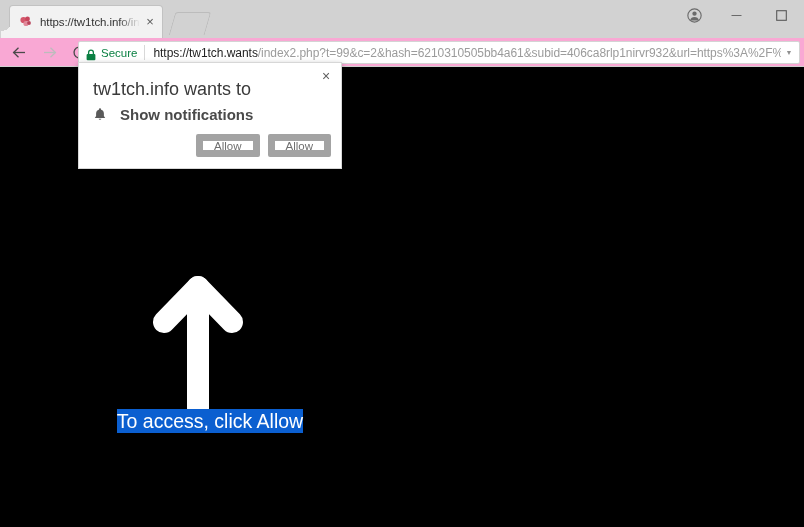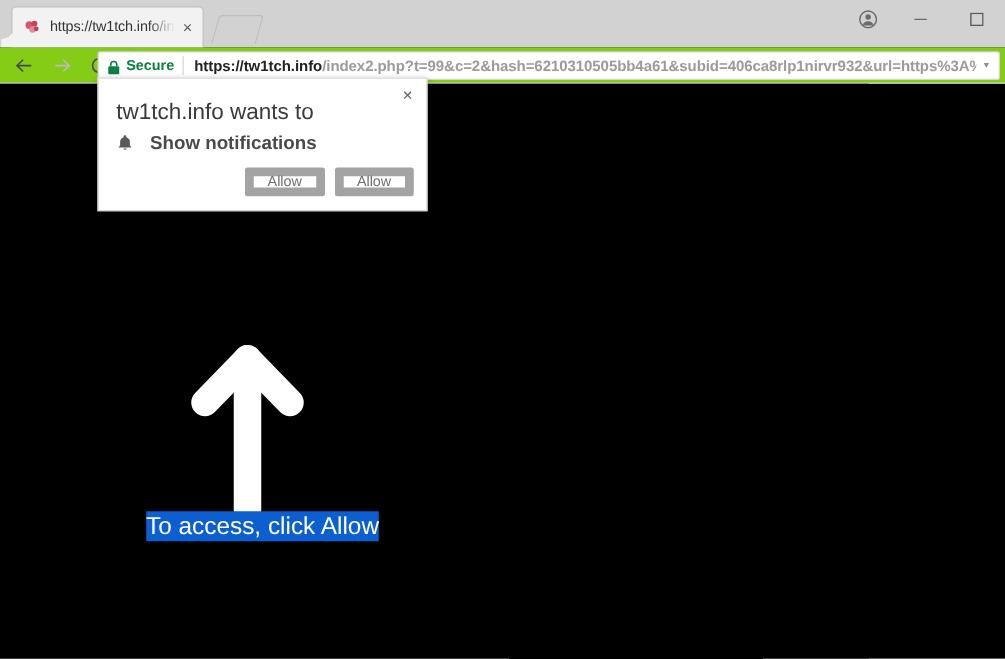--- a/index.html
+++ b/index.html
@@ -115,26 +115,25 @@
     width: 40px; height: 30px;
     display: flex; align-items: center; justify-content: center;
   }
 
   
   #toolbar {
     position: absolute;
     left: 0; top: 38px;
     width: 804px;
     height: 29px;
-    background: #84cc16;
+    background: #f9a8d4;
     border-bottom: 1px solid #cfcfcf;
     display: flex;
     align-items: center;
     box-sizing: border-box;
-    font-weight: bold;
   }
   .nav-btn {
     width: 30px;
     height: 28px;
     display: flex;
     align-items: center;
     justify-content: center;
   }
   #omnibox {
     position: absolute;
@@ -363,21 +362,21 @@
 
     <div id="omnibox">
       <span id="lock-icon">
         <svg width="12" height="12" viewBox="0 0 12 12">
           <rect x="1.6" y="5" width="8.8" height="6.3" rx="1" fill="#0b8043"></rect>
           <path d="M3.6 5V3.6a2.4 2.4 0 0 1 4.8 0V5" fill="none" stroke="#0b8043" stroke-width="1.3"></path>
         </svg>
       </span>
       <span id="secure-label">Secure</span>
       <span id="omnibox-divider"></span>
-      <span id="url-text"><span class="host">https://</span><span class="host">tw1tch.info</span><span>/index2.php?t=99&amp;c=2&amp;hash=6210310505bb4a61&amp;subid=406ca8rlp1nirvr932&amp;url=https%3A%2F%2Ftral…</span></span>
+      <span id="url-text"><span class="host">https://</span><span class="host">tw1tch.wants</span><span>/index2.php?t=99&amp;c=2&amp;hash=6210310505bb4a61&amp;subid=406ca8rlp1nirvr932&amp;url=https%3A%2F%2Ftral…</span></span>
       <span id="url-dropdown">▼</span>
     </div>
   </div>
 
   <div id="page-content">
 
     <div id="arrow-up">
       <svg width="92" height="148" viewBox="0 0 92 148">
         <g stroke="#ffffff" stroke-width="22" stroke-linecap="round" fill="none">
           <line x1="46" y1="136" x2="46" y2="18"></line>

